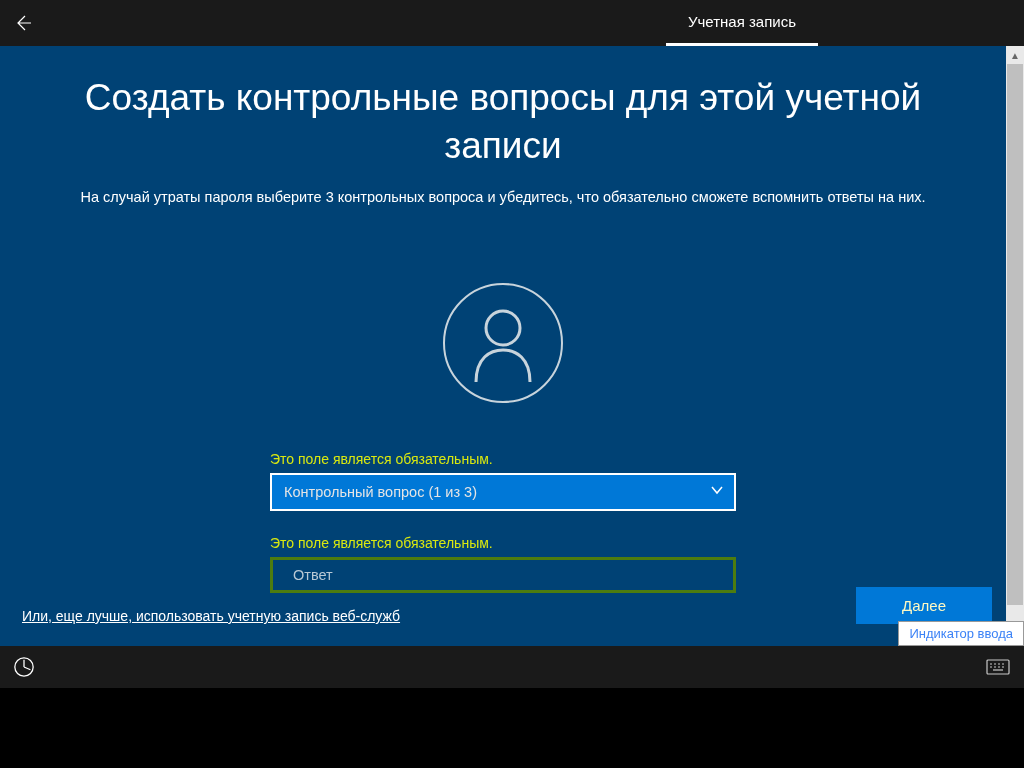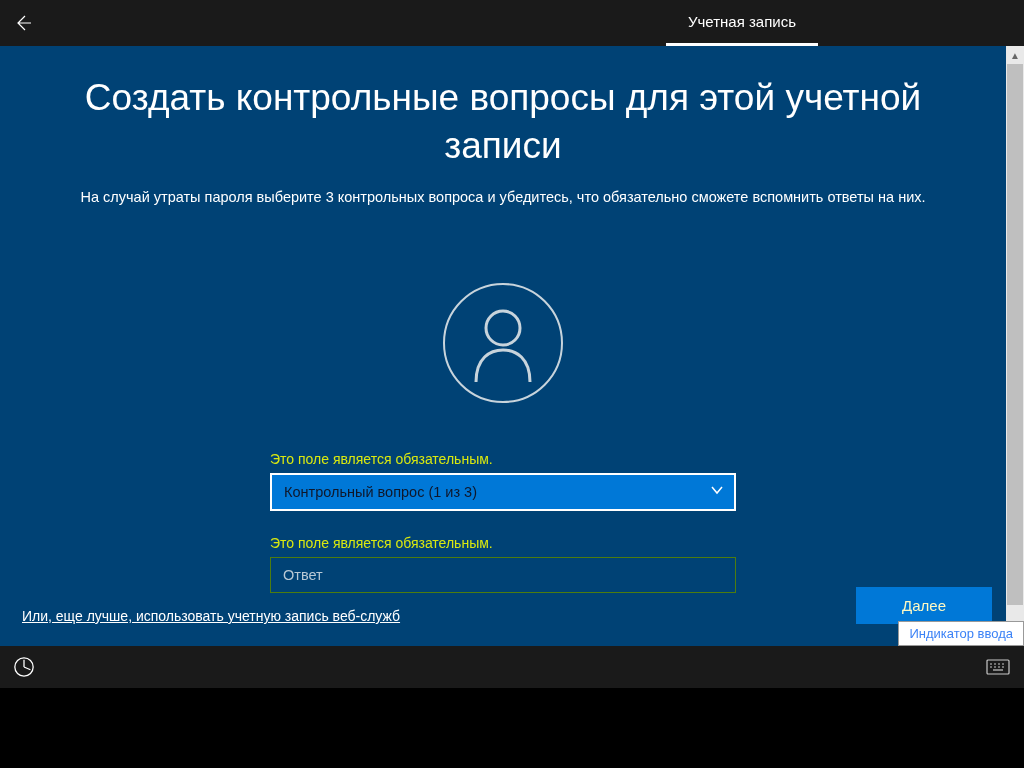--- a/index.html
+++ b/index.html
@@ -9,23 +9,23 @@
 .back-btn { width: 46px; height: 46px; display: flex; align-items: center; justify-content: center; color: #fff; cursor: pointer; }
 .top-tab { position: absolute; left: 50%; transform: translateX(-50%); color: #fff; font-size: 15px; font-weight: 300; padding: 13px 22px; border-bottom: 3px solid #fff; margin-left: 230px; }
 .main { position: absolute; top: 46px; left: 0; right: 18px; bottom: 42px; background: #004275; color: #fff; }
 .page-title { text-align: center; font-size: 37px; font-weight: 300; margin-top: 28px; line-height: 1.3; padding: 0 52px; }
 .subtitle { text-align: center; font-size: 14.5px; font-weight: 400; margin-top: 19px; padding: 0 40px; }
 .avatar-wrap { display: flex; justify-content: center; margin-top: 78px; }
 .avatar-circle { width: 120px; height: 120px; border: 2px solid #c8d4dc; border-radius: 50%; display: flex; align-items: center; justify-content: center; }
 .form-area { width: 466px; margin: 48px auto 4px; }
 .validation { color: #d9e80f; font-size: 14px; margin-bottom: 6px; }
 .select-field { width: 100%; height: 38px; background: #0078d7; border: 2px solid #fff; display: flex; align-items: center; justify-content: space-between; padding: 0 10px 0 12px; cursor: pointer; margin-bottom: 24px; }
-.select-field .label { color: #0f172a; font-size: 14.5px; text-align: center; }
+.select-field .label { color: #e5e5e5; font-size: 14.5px; text-align: center; }
 .select-field .chev { color: #fff; }
-.text-field { width: 100%; height: 36px; background: transparent; border: 1px solid #4d7c0f; display: flex; align-items: center; padding: 0 12px; color: #b8c9d5; font-size: 14.5px; }
+.text-field { width: 100%; height: 36px; background: transparent; border: 3px solid #4d7c0f; display: flex; align-items: center; padding: 0 20px; color: #b8c9d5; font-size: 14.5px; }
 .bottom-row { position: absolute; bottom: 22px; left: 22px; right: 14px; display: flex; justify-content: space-between; align-items: flex-end; }
 .alt-link { color: #fff; font-size: 14px; text-decoration: underline; cursor: pointer; }
 .next-btn { background: #0078d7; color: #fef9c3; font-size: 15px; border: none; padding: 10px 46px; cursor: pointer; }
 .tooltip { position: absolute; right: 0; bottom: 42px; background: #fff; color: #3b82f6; font-size: 13px; padding: 4px 10px; border: 1px solid #999; z-index: 10; }
 .taskbar { position: absolute; bottom: 0; left: 0; right: 0; height: 42px; background: #1a1a1a; display: flex; align-items: center; justify-content: space-between; padding: 0 10px; }
 .tb-left { display: flex; align-items: center; }
 .ease-icon { color: #fff; width: 28px; height: 28px; display: flex; align-items: center; justify-content: center; cursor: pointer; }
 .tb-right { display: flex; align-items: center; }
 .kbd-icon { color: #c8c8c8; width: 32px; height: 32px; display: flex; align-items: center; justify-content: center; cursor: pointer; }
 .scrollbar { position: absolute; top: 46px; right: 0; bottom: 42px; width: 18px; background: #e9e9e9; }

